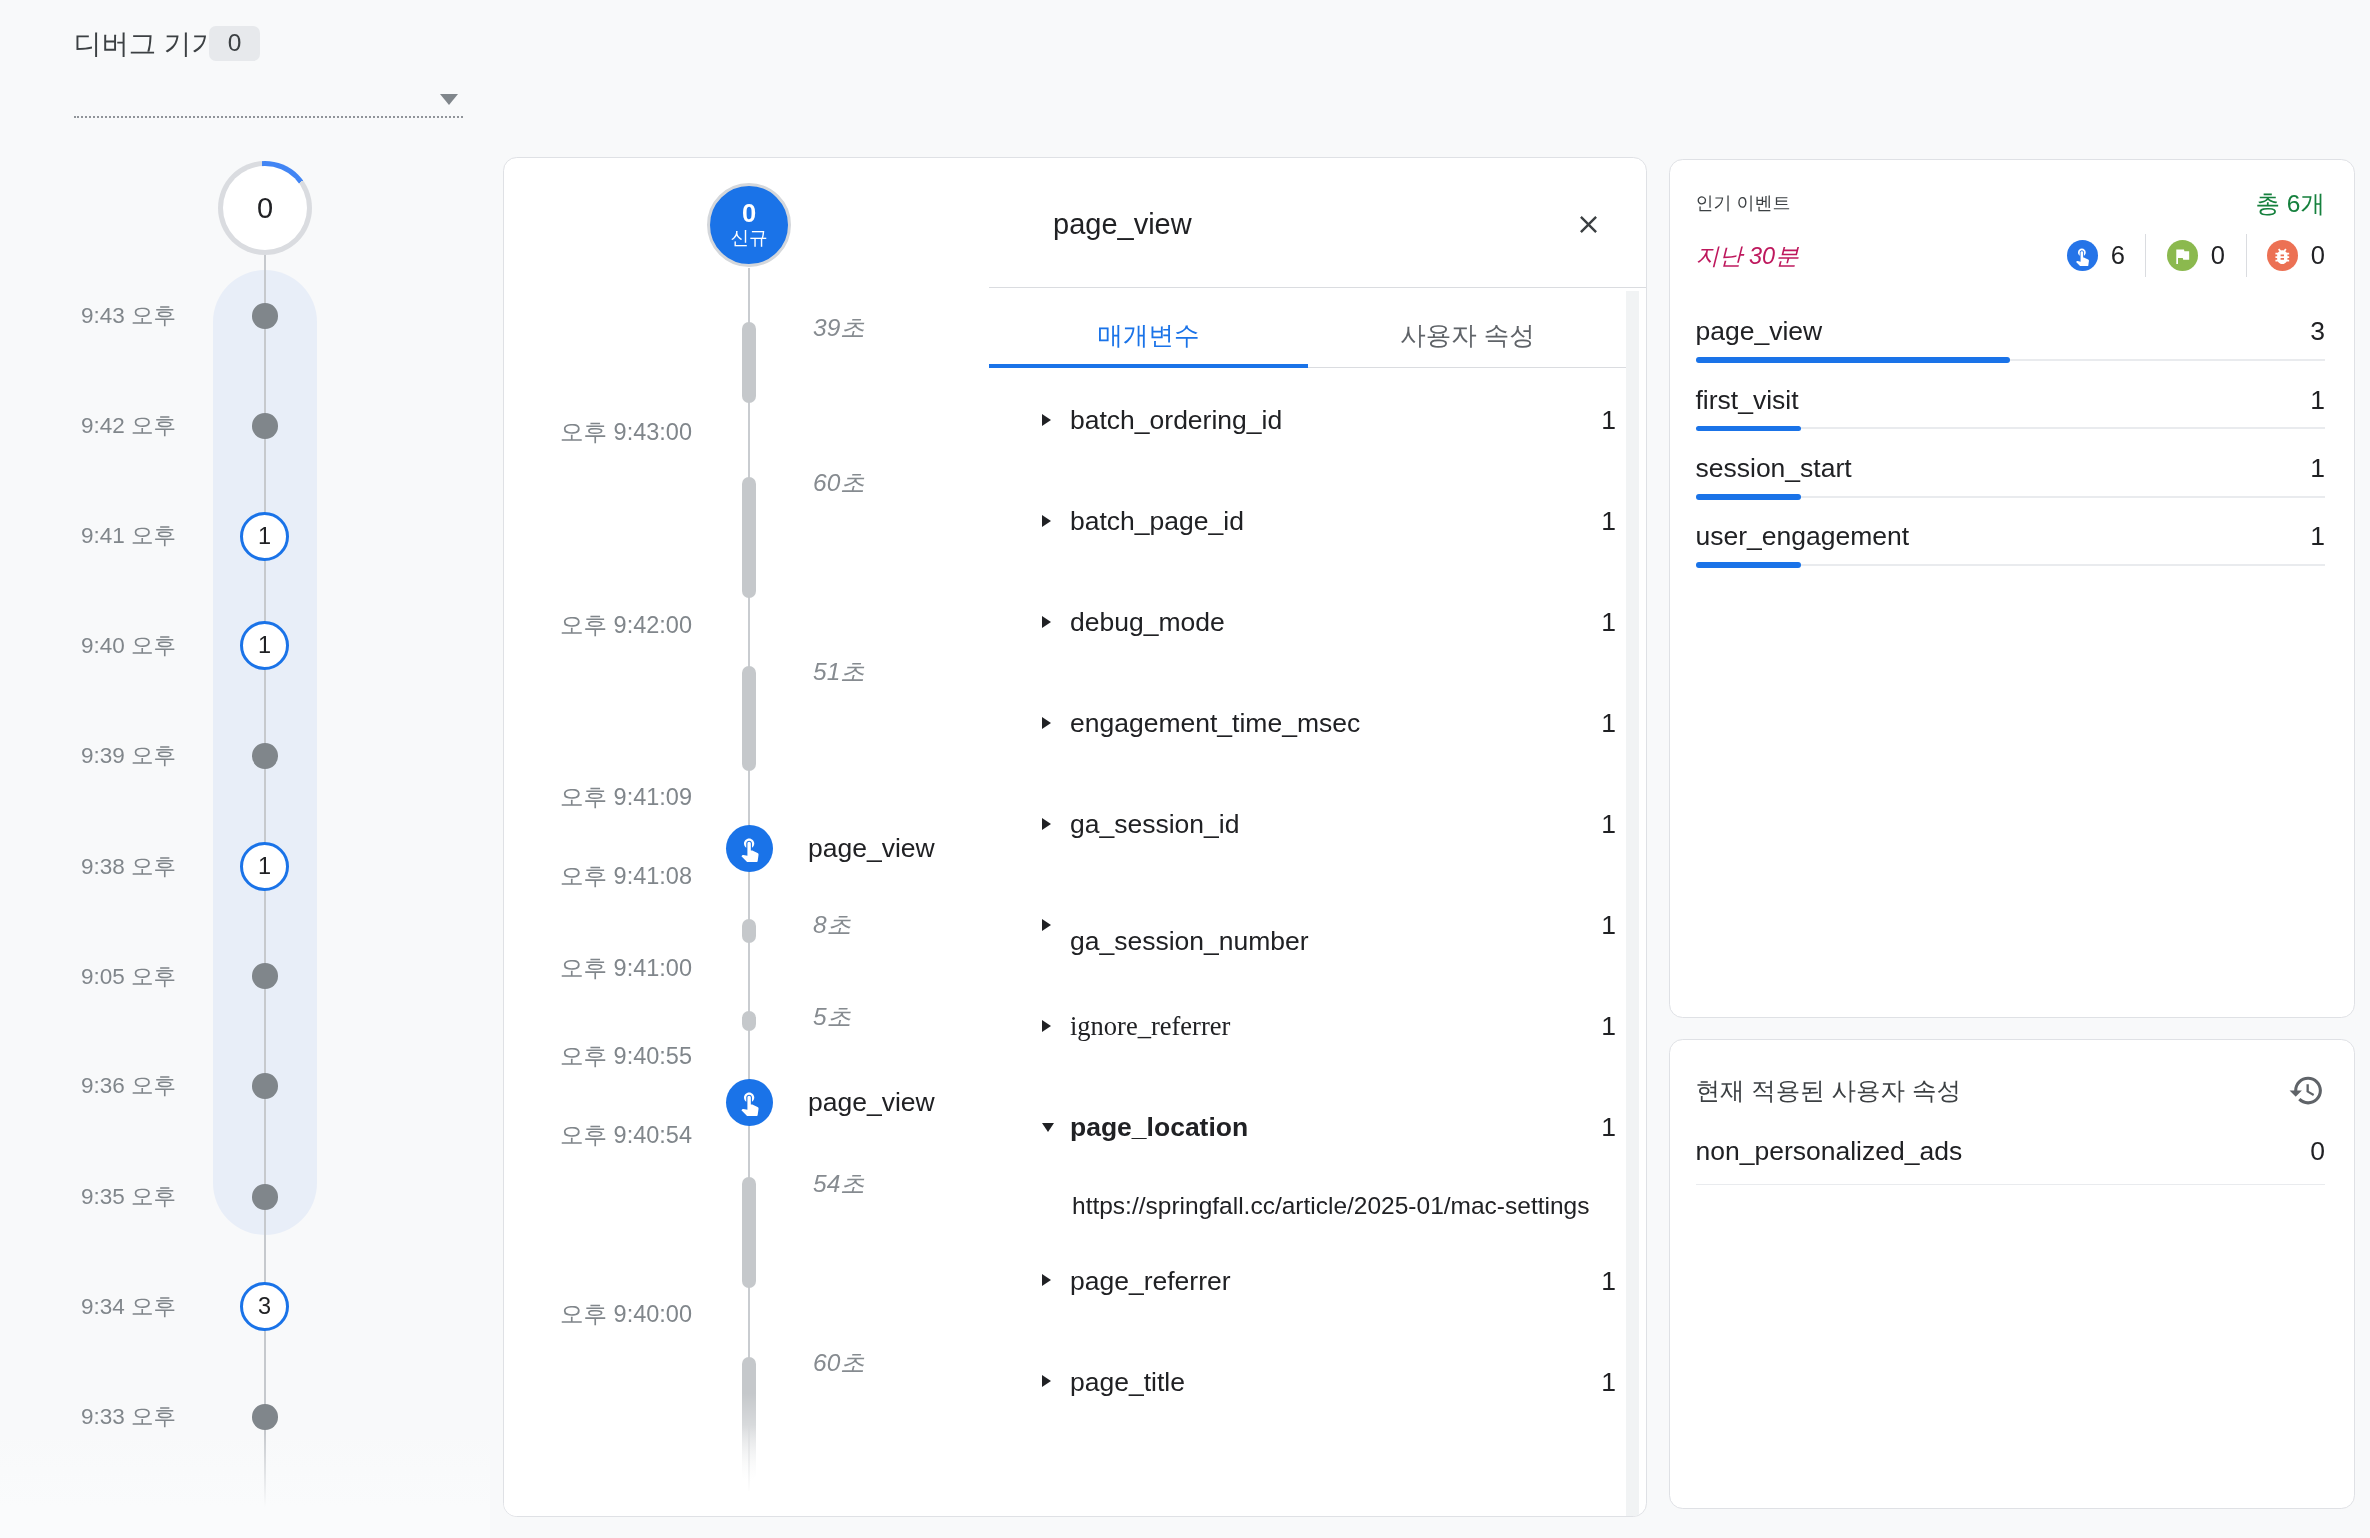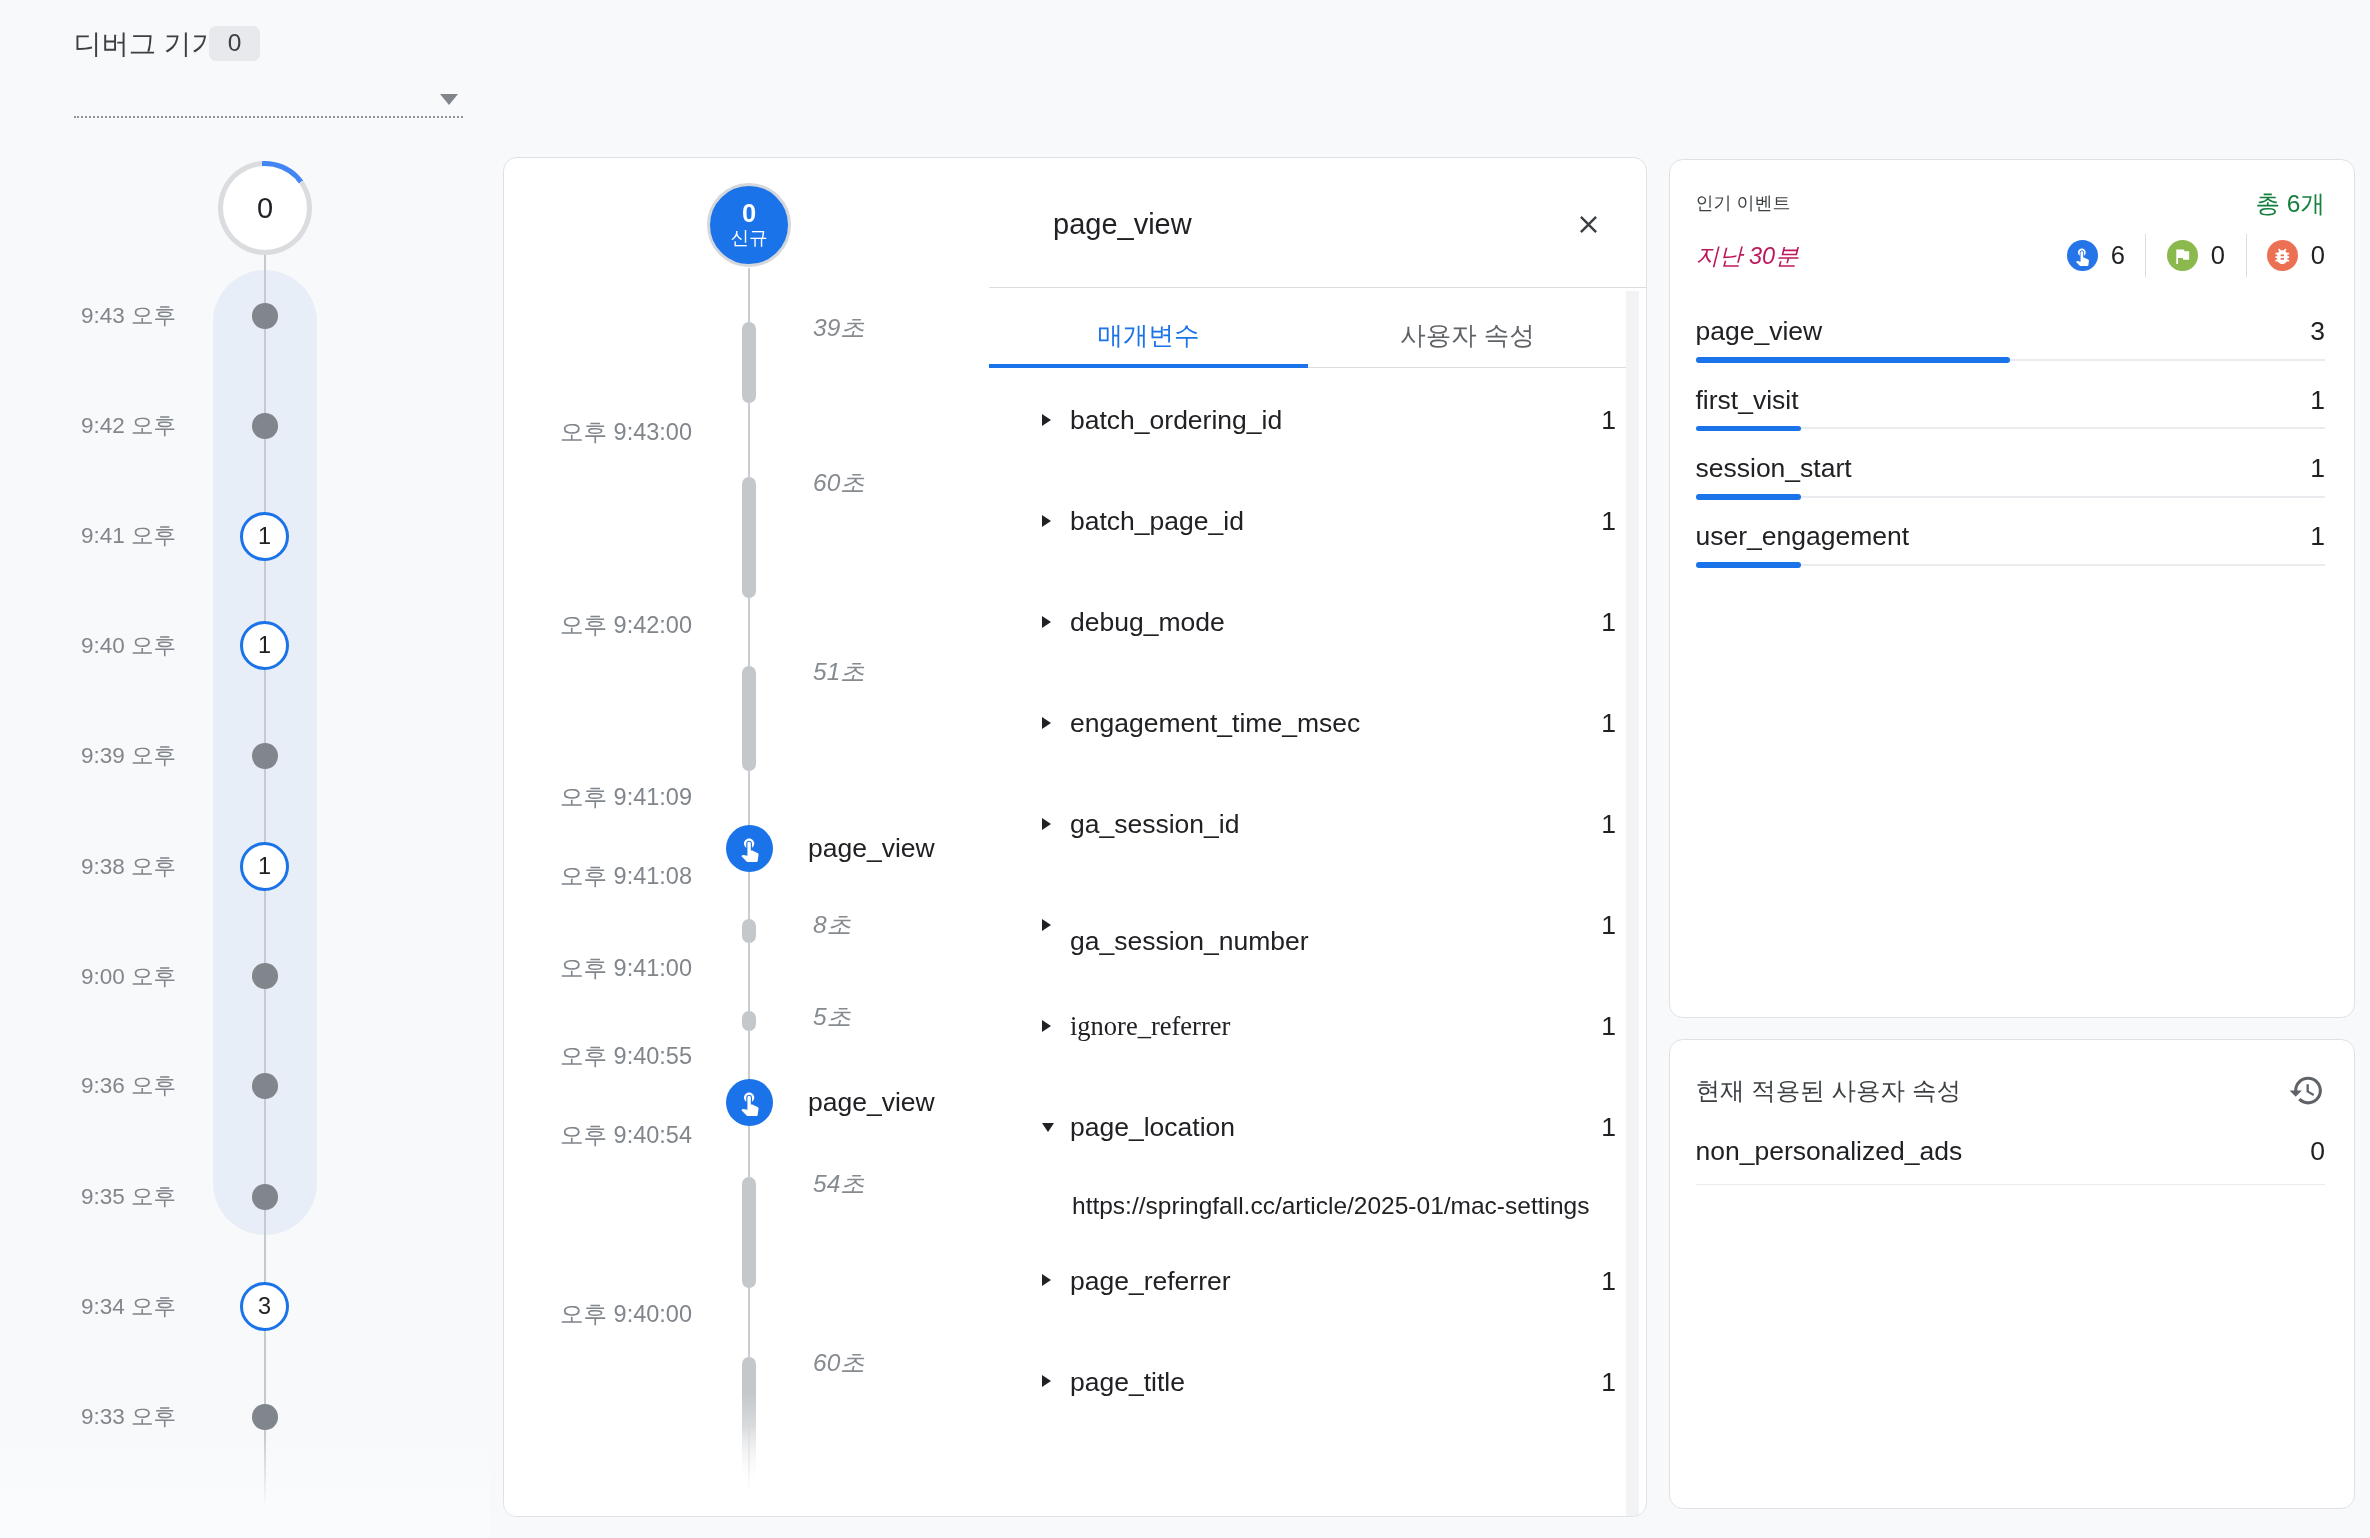--- a/index.html
+++ b/index.html
@@ -120,21 +120,21 @@
       <div class="abs minute-label" style="left: 29px; top: 410px; opacity: 1;">9:42 오후</div>
       <div class="abs minute-dot" style="left: 252px; top: 413px; opacity: 1;"></div>
       <div class="abs minute-label" style="left: 29px; top: 520px; opacity: 1;">9:41 오후</div>
       <div class="abs minute-count" style="left: 240px; top: 512px; opacity: 1;">1</div>
       <div class="abs minute-label" style="left: 29px; top: 630px; opacity: 1;">9:40 오후</div>
       <div class="abs minute-count" style="left: 240px; top: 621px; opacity: 1;">1</div>
       <div class="abs minute-label" style="left: 29px; top: 740px; opacity: 1;">9:39 오후</div>
       <div class="abs minute-dot" style="left: 252px; top: 743px; opacity: 1;"></div>
       <div class="abs minute-label" style="left: 29px; top: 851px; opacity: 1;">9:38 오후</div>
       <div class="abs minute-count" style="left: 240px; top: 842px; opacity: 1;">1</div>
-      <div class="abs minute-label" style="left: 29px; top: 961px; opacity: 1;">9:00 오후</div>
+      <div class="abs minute-label" style="left: 29px; top: 961px; opacity: 1;">9:05 오후</div>
       <div class="abs minute-dot" style="left: 252px; top: 963px; opacity: 1;"></div>
       <div class="abs minute-label" style="left: 29px; top: 1070px; opacity: 1;">9:36 오후</div>
       <div class="abs minute-dot" style="left: 252px; top: 1073px; opacity: 1;"></div>
       <div class="abs minute-label" style="left: 29px; top: 1181px; opacity: 1;">9:35 오후</div>
       <div class="abs minute-dot" style="left: 252px; top: 1184px; opacity: 1;"></div>
       <div class="abs minute-label" style="left: 29px; top: 1291px; opacity: 1;">9:34 오후</div>
       <div class="abs minute-count" style="left: 240px; top: 1282px; opacity: 1;">3</div>
       <div class="abs minute-label" style="left: 29px; top: 1401px; opacity: 1;">9:33 오후</div>
       <div class="abs minute-dot" style="left: 252px; top: 1404px; opacity: 1;"></div>
       <div class="abs minute-label" style="left: 29px; top: 1511px; opacity: 0.15;">9:32 오후</div>
@@ -216,21 +216,21 @@
         <div class="abs param-arrow collapsed" style="top: 660px;"></div>
         <div class="abs param-name" style="top: 649px;">ga_session_id</div>
         <div class="abs param-value" style="top: 649px;">1</div>
         <div class="abs param-arrow collapsed" style="top: 761px;"></div>
         <div class="abs param-name" style="top: 766px;">ga_session_number</div>
         <div class="abs param-value" style="top: 750px;">1</div>
         <div class="abs param-arrow collapsed" style="top: 862px;"></div>
         <div class="abs param-name" style="top: 851px; font-family: Liberation Serif, serif;">ignore_referrer</div>
         <div class="abs param-value" style="top: 851px;">1</div>
         <div class="abs param-arrow expanded" style="top: 965px;"></div>
-        <div class="abs param-name" style="top: 952px;">page_location</div>
+        <div class="abs param-name" style="top: 952px; font-weight: bold;">page_location</div>
         <div class="abs param-value" style="top: 952px;">1</div>
         <div class="abs param-detail" style="top: 1031px;">https://springfall.cc/article/2025-01/mac-settings</div>
         <div class="abs param-arrow collapsed" style="top: 1116px;"></div>
         <div class="abs param-name" style="top: 1106px;">page_referrer</div>
         <div class="abs param-value" style="top: 1106px;">1</div>
         <div class="abs param-arrow collapsed" style="top: 1217px;"></div>
         <div class="abs param-name" style="top: 1207px;">page_title</div>
         <div class="abs param-value" style="top: 1207px;">1</div>
       </div>
     <div class="abs scroll-track"></div>

